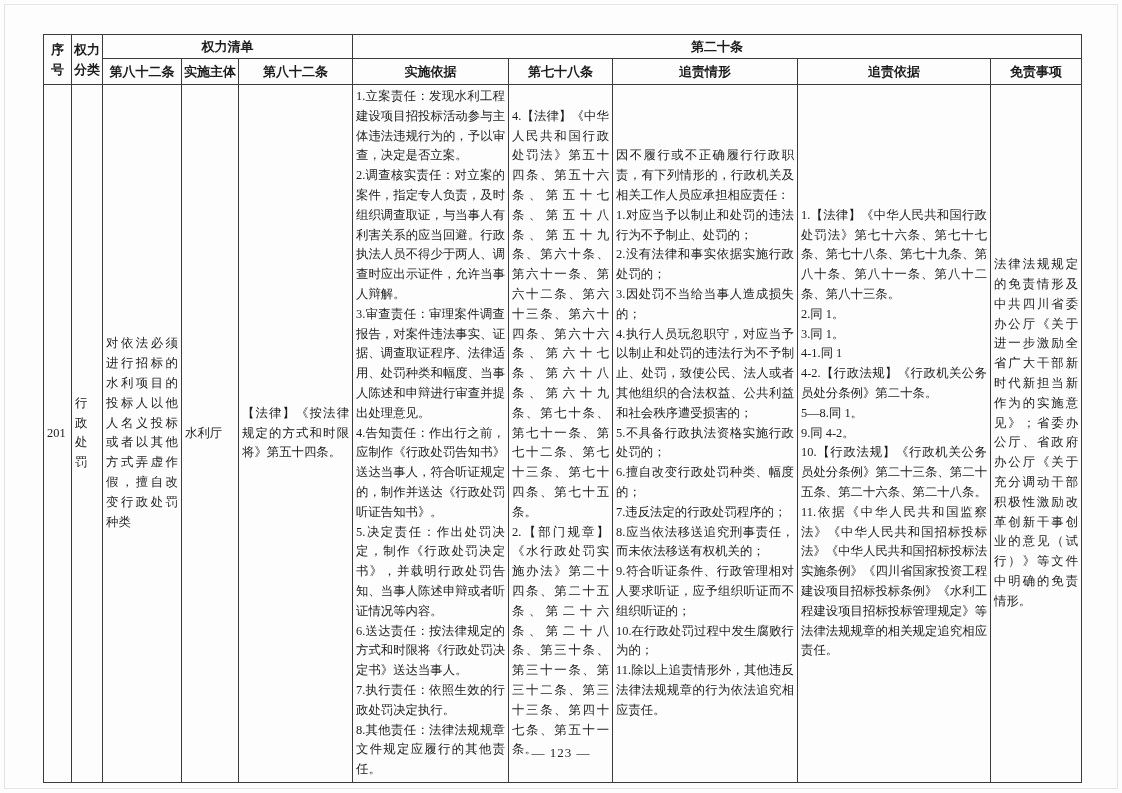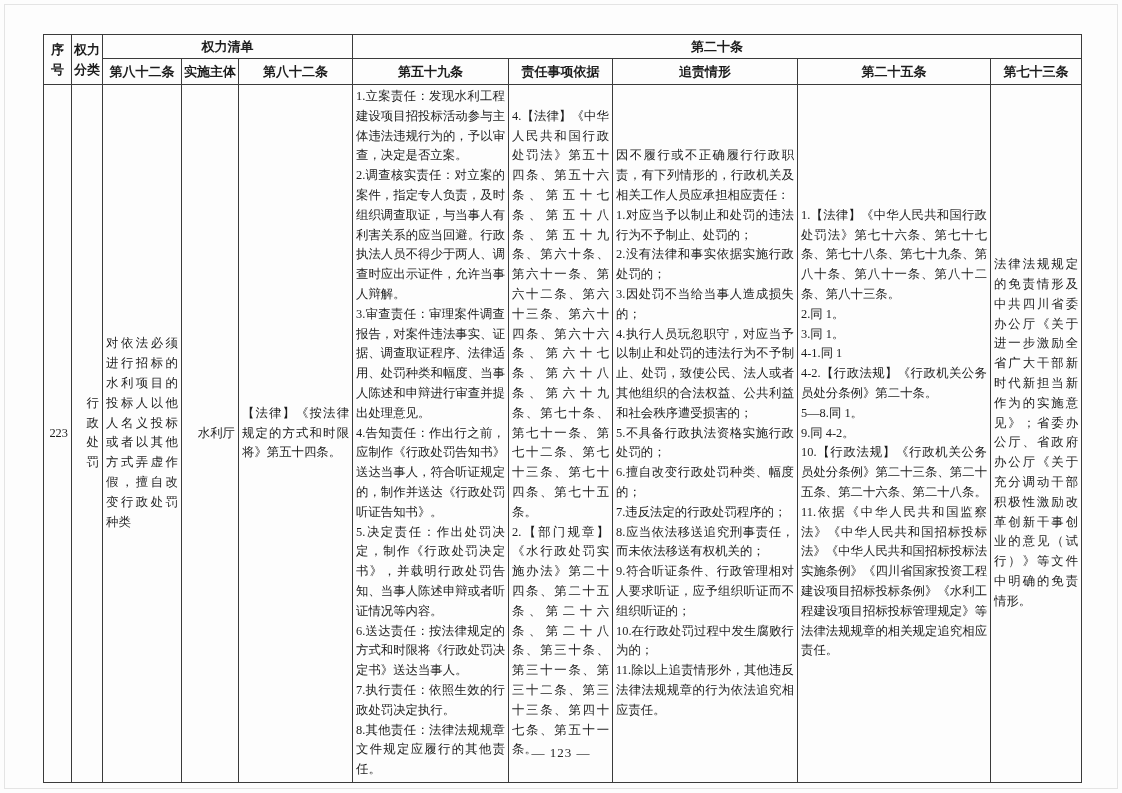--- a/index.html
+++ b/index.html
@@ -50,21 +50,21 @@
   tr.h2 { height: 26px; }
   tr.datarow { height: 644px; }
   table.doc td {
     font-size: 12.4px;
     line-height: 19.8px;
     vertical-align: middle;
     padding: 2px 3px;
     white-space: pre-line;
   }
   td.center {
-    text-align: right;
+    text-align: left;
     white-space: pre-line;
   }
   td.just {
     text-align: justify;
     text-justify: inter-character;
   }
   .footer {
     position: absolute;
     left: 0;
     width: 100%;
@@ -100,28 +100,28 @@
 号</th>
         <th rowspan="2">权力
 分类</th>
         <th colspan="3">权力清单</th>
         <th colspan="5">第二十条</th>
       </tr>
       <tr class="h2">
         <th>第八十二条</th>
         <th>实施主体</th>
         <th>第八十二条</th>
-        <th>第五十九条</th>
-        <th>责任事项依据</th>
+        <th>实施依据</th>
+        <th>第七十八条</th>
         <th>追责情形</th>
-        <th>第二十五条</th>
-        <th>第七十三条</th>
+        <th>追责依据</th>
+        <th>免责事项</th>
       </tr>
       <tr class="datarow">
-        <td class="center">223</td>
+        <td class="center">201</td>
         <td class="center">行政
 处罚</td>
         <td class="just">对依法必须进行招标的水利项目的投标人以他人名义投标或者以其他方式弄虚作假，擅自改变行政处罚种类</td>
         <td class="center">水利厅</td>
         <td class="just">【法律】《按法律规定的方式和时限将》第五十四条。</td>
         <td class="just">1.立案责任：发现水利工程建设项目招投标活动参与主体违法违规行为的，予以审查，决定是否立案。
 2.调查核实责任：对立案的案件，指定专人负责，及时组织调查取证，与当事人有利害关系的应当回避。行政执法人员不得少于两人、调查时应出示证件，允许当事人辩解。
 3.审查责任：审理案件调查报告，对案件违法事实、证据、调查取证程序、法律适用、处罚种类和幅度、当事人陈述和申辩进行审查并提出处理意见。
 4.告知责任：作出行之前，应制作《行政处罚告知书》送达当事人，符合听证规定的，制作并送达《行政处罚听证告知书》。
 5.决定责任：作出处罚决定，制作《行政处罚决定书》，并载明行政处罚告知、当事人陈述申辩或者听证情况等内容。

